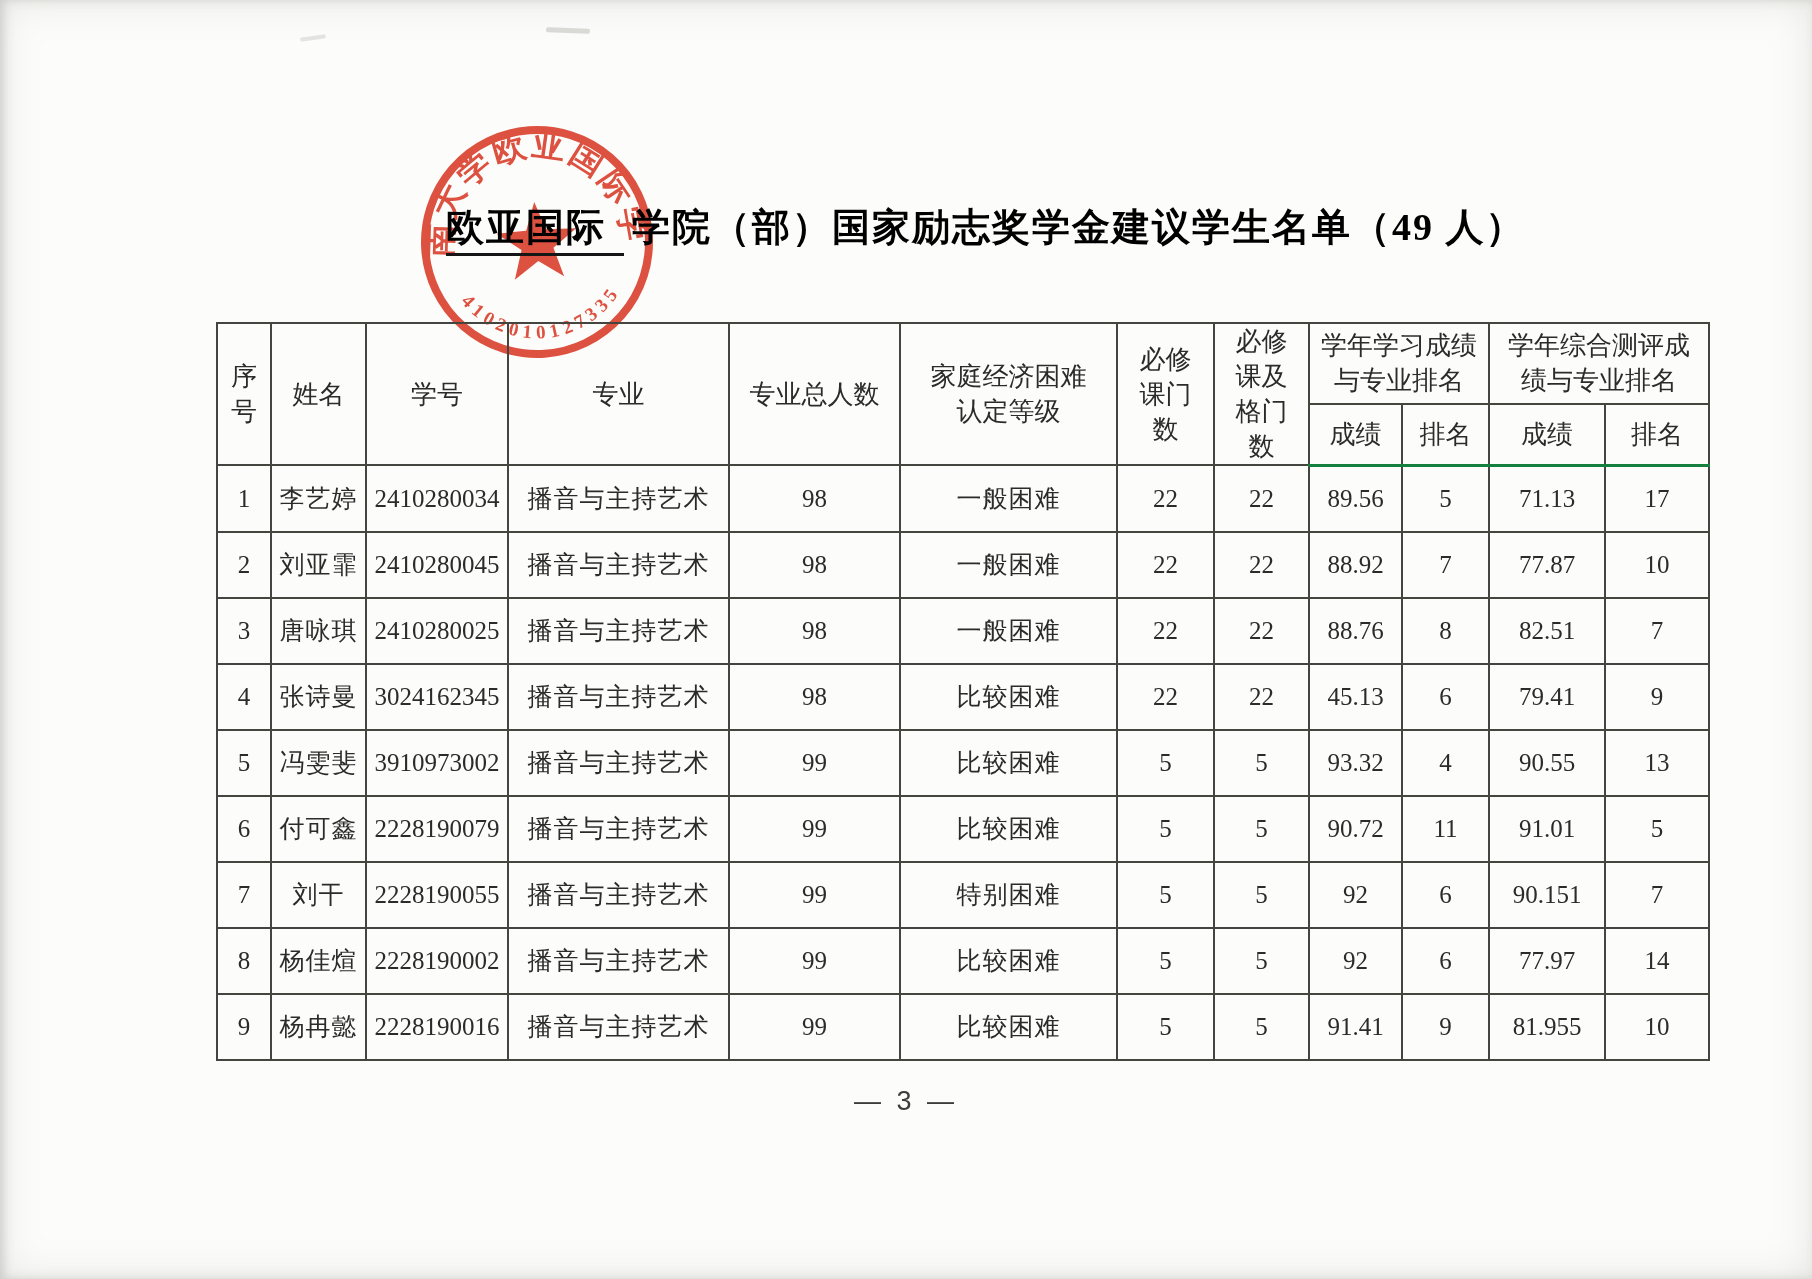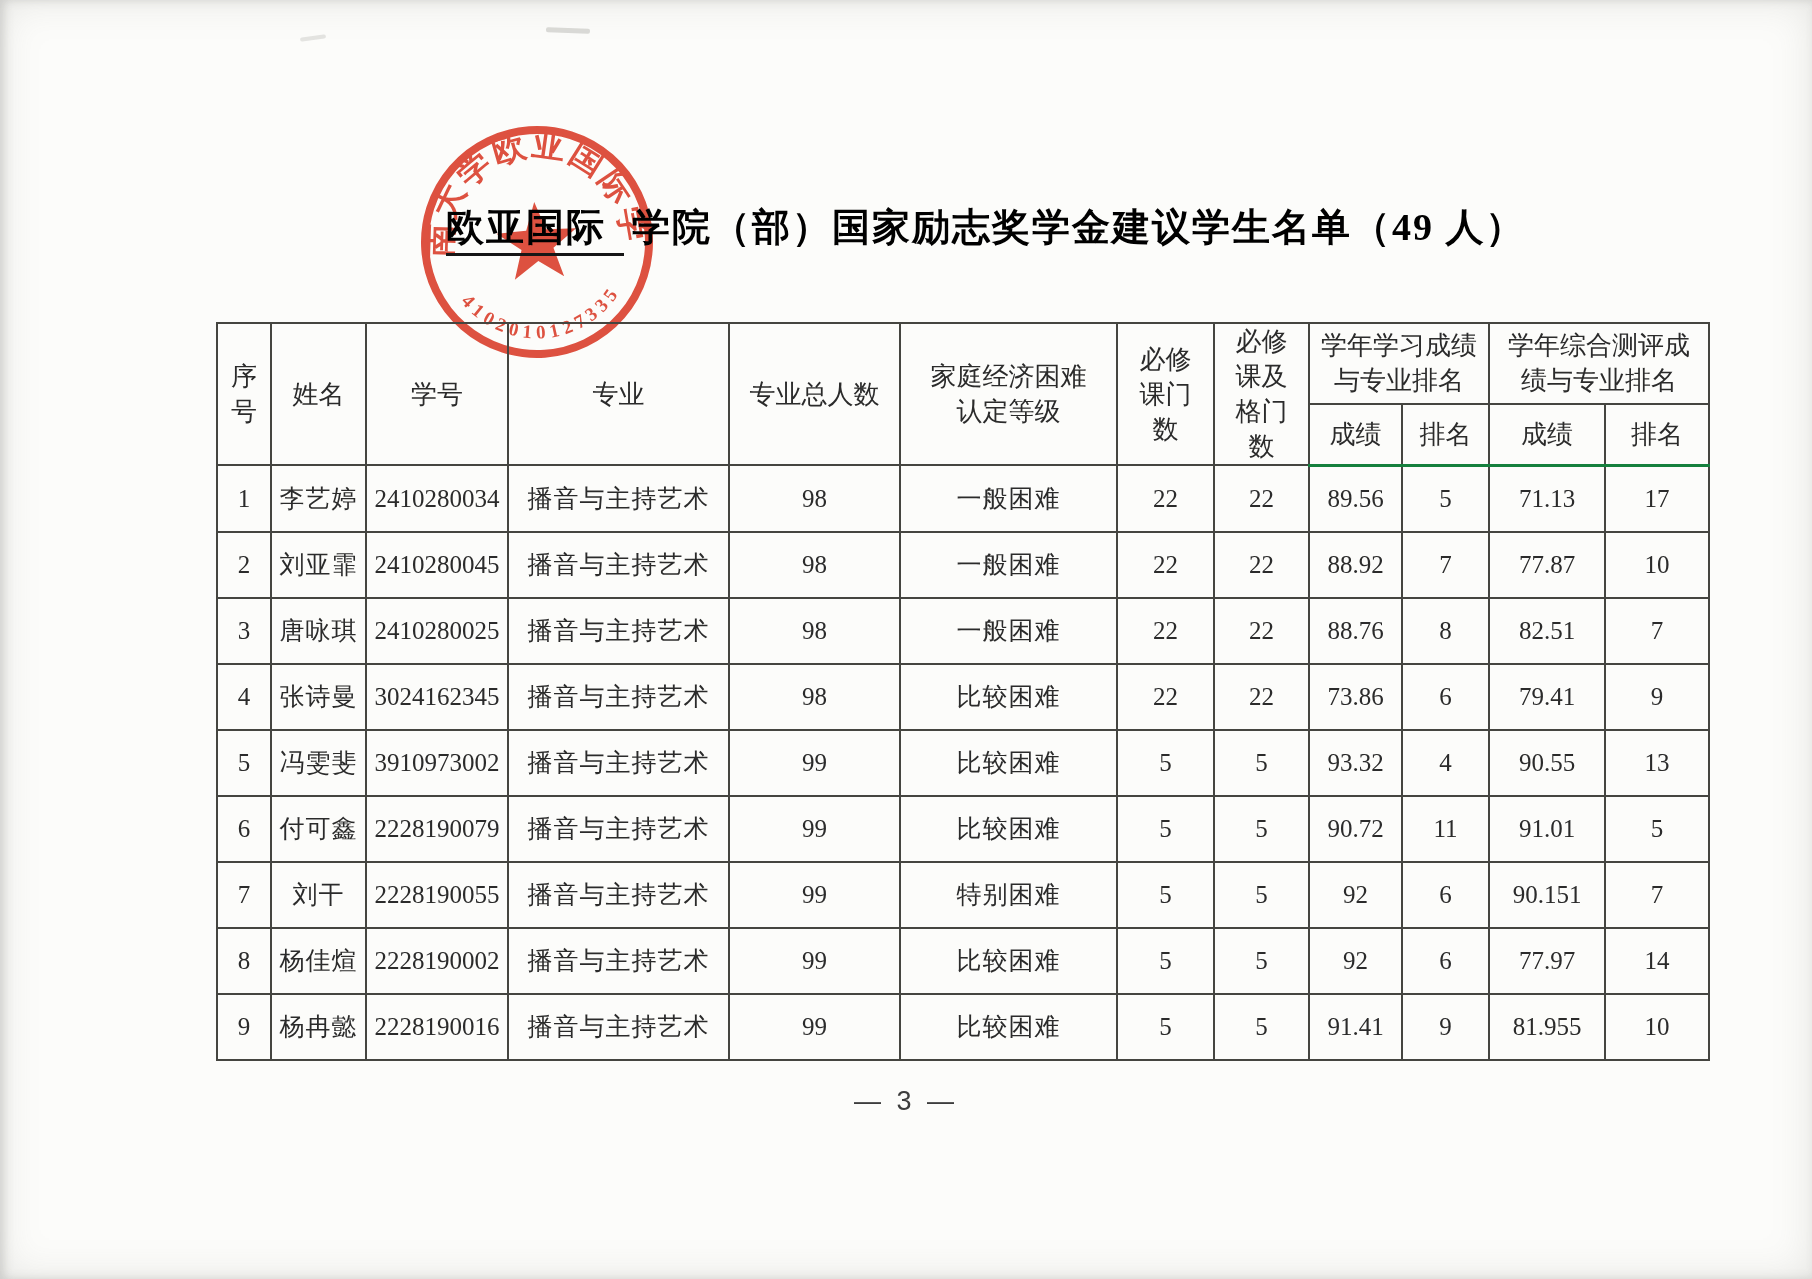--- a/index.html
+++ b/index.html
@@ -185,21 +185,21 @@
       </tr>
       <tr>
         <td class="num">4</td>
         <td>张诗曼</td>
         <td class="num">3024162345</td>
         <td>播音与主持艺术</td>
         <td class="num">98</td>
         <td>比较困难</td>
         <td class="num">22</td>
         <td class="num">22</td>
-        <td class="num">73.86</td>
+        <td class="num">45.13</td>
         <td class="num">6</td>
         <td class="num">79.41</td>
         <td class="num">9</td>
       </tr>
       <tr>
         <td class="num">5</td>
         <td>冯雯斐</td>
         <td class="num">3910973002</td>
         <td>播音与主持艺术</td>
         <td class="num">99</td>

